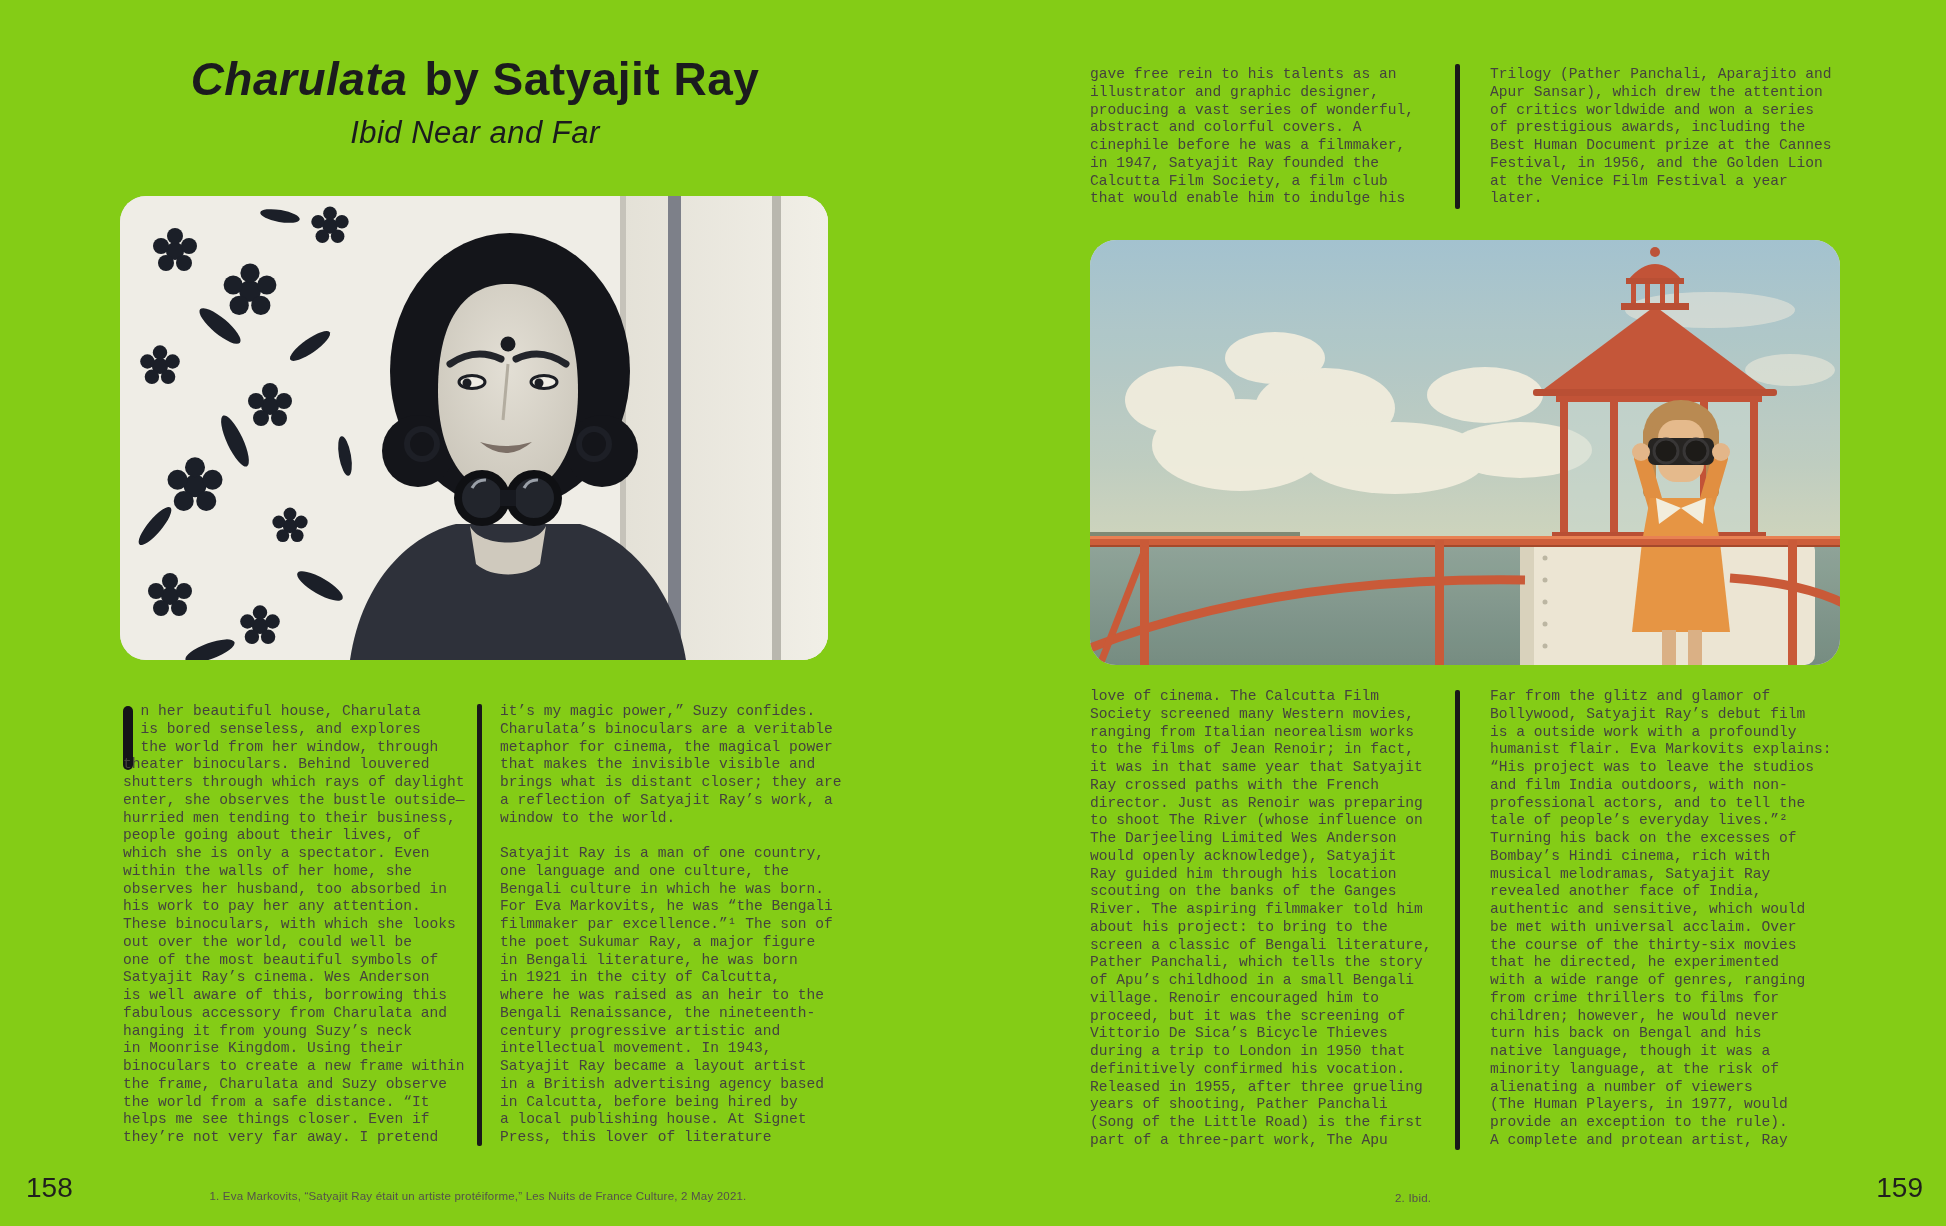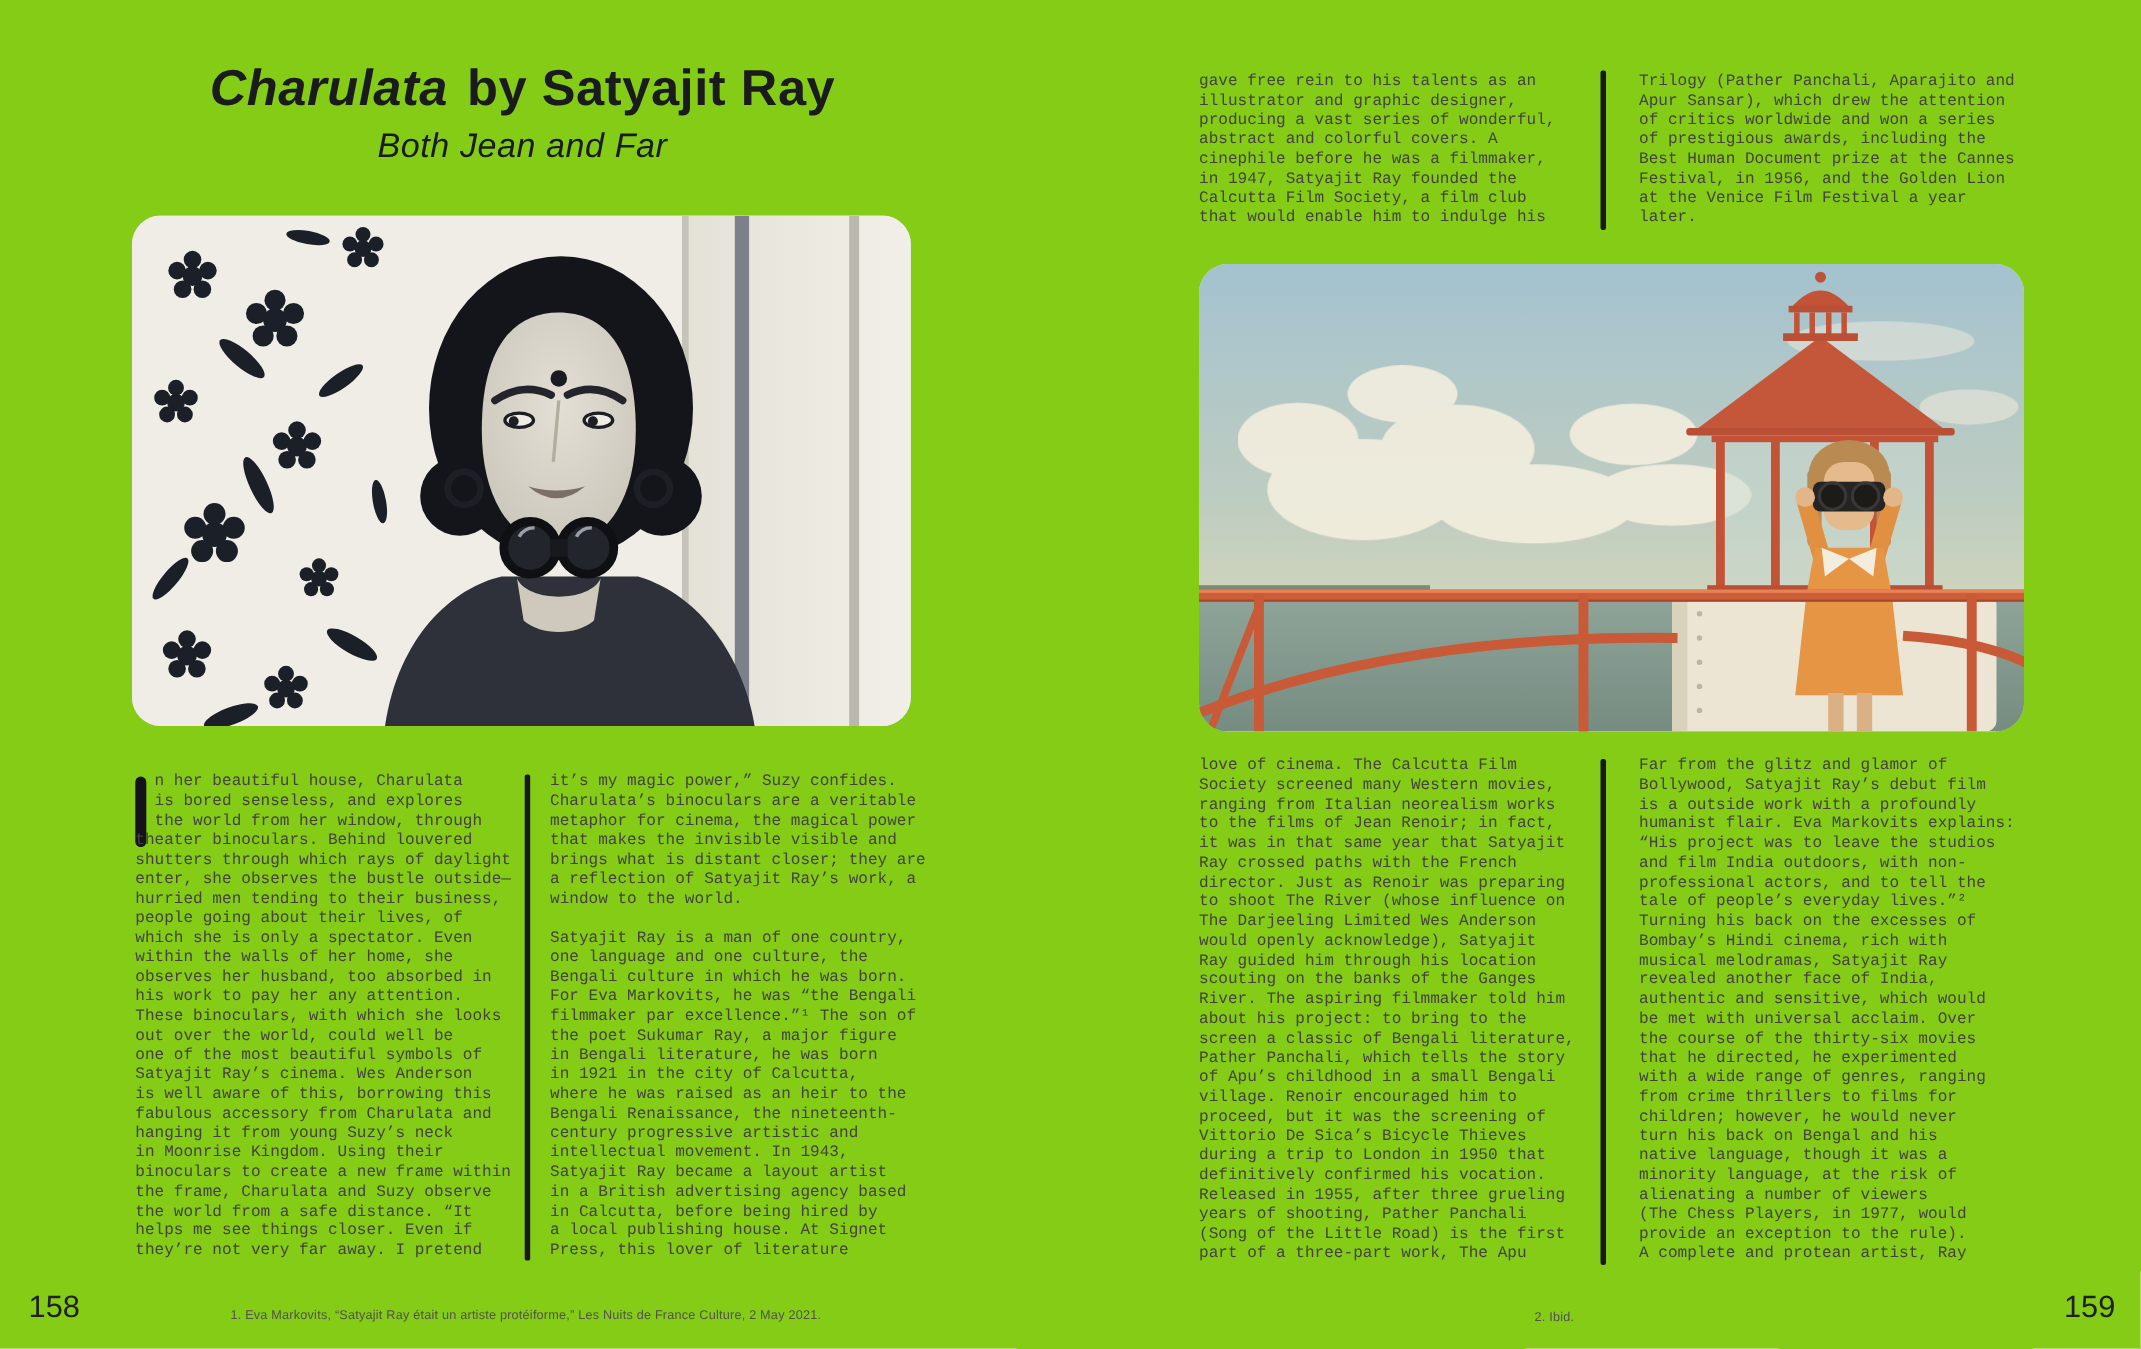--- a/index.html
+++ b/index.html
@@ -46,21 +46,21 @@
   .fn-right{left:1395px;top:1192px;width:300px;}
 </style>
 </head>
 <body>
 
 <div class="spread">
 
   <section>
     <header class="abs title-block">
       <h1><em>Charulata</em><span> by Satyajit Ray</span></h1>
-      <h2>Both Jean and Far</h2>
+      <h2>Ibid Near and Far</h2>
     </header>
 
     <figure class="abs photo photo-left" style="margin:0;">
       <svg viewBox="0 0 708 464" width="708" height="464">
         <defs>
           <radialGradient id="faceShade" cx="50%" cy="40%" r="70%">
             <stop offset="0%" stop-color="#e3dfd5"></stop>
               <stop offset="100%" stop-color="#c9c4b8"></stop>
           </radialGradient>
           <linearGradient id="winLight" x1="0" y1="0" x2="1" y2="0">
@@ -405,21 +405,21 @@
 be met with universal acclaim. Over
 the course of the thirty-six movies
 that he directed, he experimented
 with a wide range of genres, ranging
 from crime thrillers to films for
 children; however, he would never
 turn his back on Bengal and his
 native language, though it was a
 minority language, at the risk of
 alienating a number of viewers
-(</span><span class="it">The Chess Players</span><span>, in 1977, would
+(</span><span class="it">The Human Players</span><span>, in 1977, would
 provide an exception to the rule).
 A complete and protean artist, Ray</span></p>
       </div>
   </section>
 
   <div class="abs pagenum pn-left">158</div>
   <div class="abs footnote fn-left"><span>1. Eva Markovits, “Satyajit Ray était un artiste protéiforme,” </span><span class="it">Les Nuits de France Culture</span><span>, 2 May 2021.</span></div>
   <div class="abs footnote fn-right"><span>2. </span><span class="it">Ibid.</span><span></span></div>
   <div class="abs pagenum pn-right">159</div>
 

